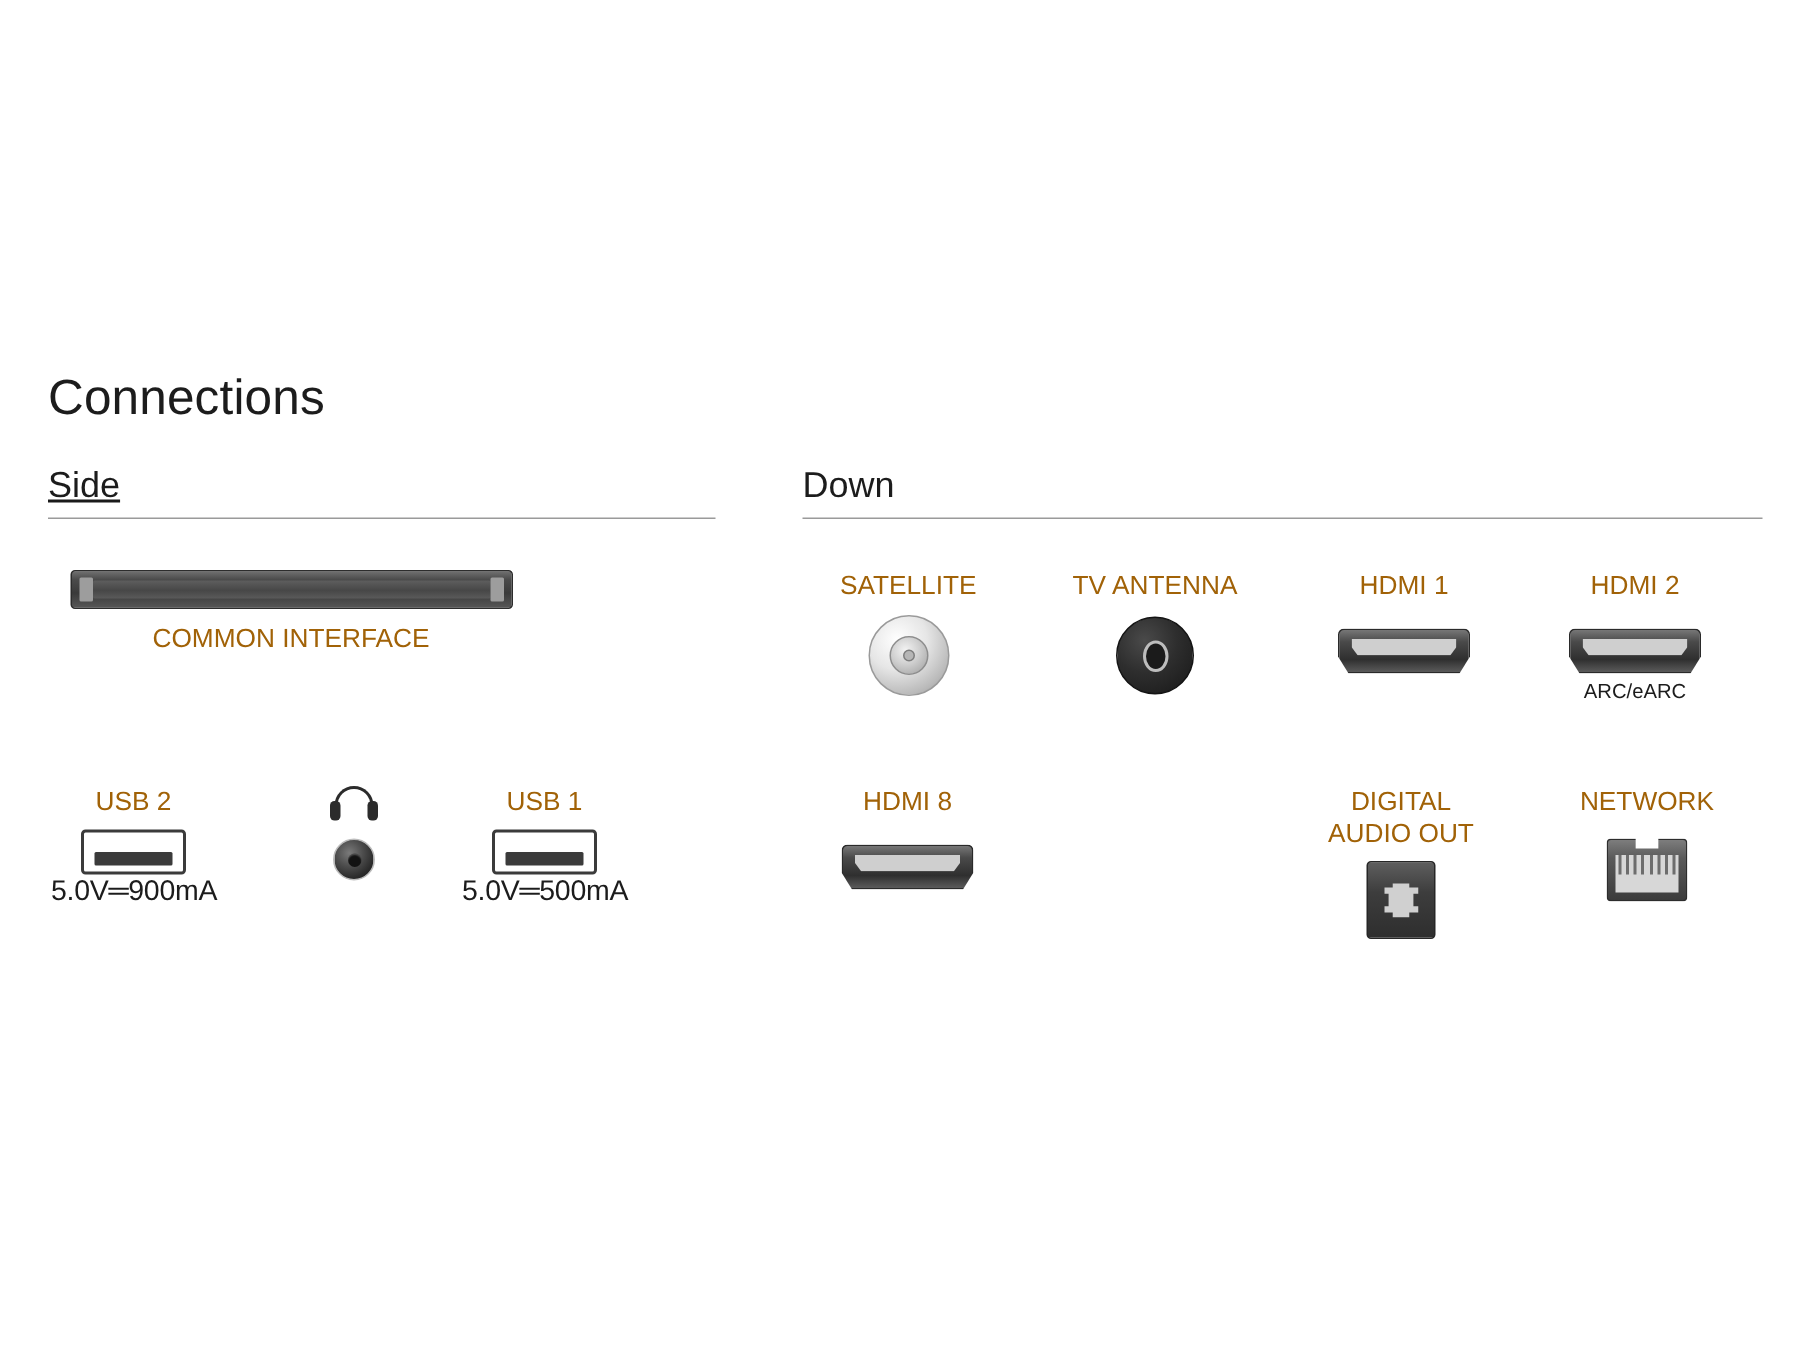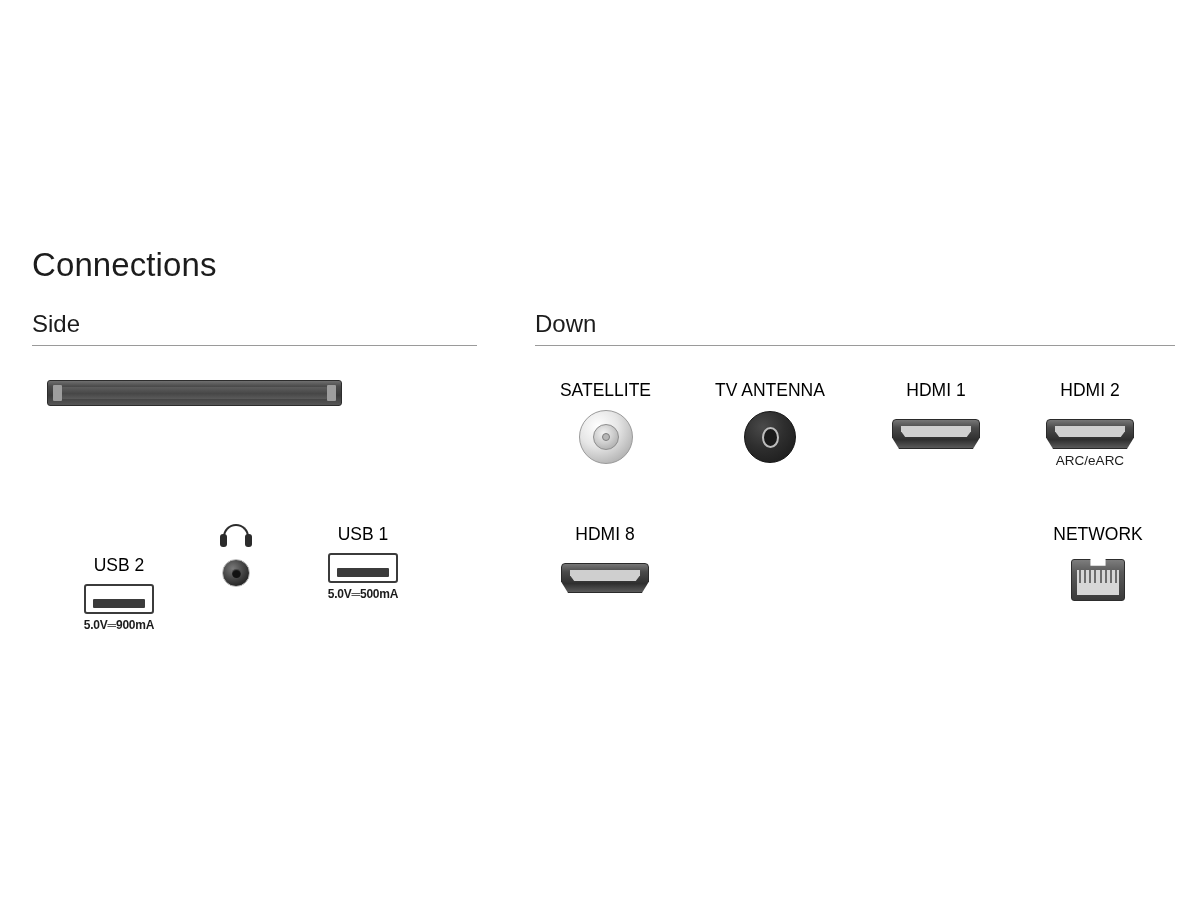--- a/index.html
+++ b/index.html
@@ -31,21 +31,21 @@
     font-size: 33px;
     font-weight: 400;
     letter-spacing: 0.1px;
     color: #1c1c1c;
   }
 
   .section {
     position: absolute;
     top: 310px;
   }
-  .section.side { left: 32px; width: 445px; }
+  .section.side { left: 32px; width: 445px; text-decoration: underline; }
   .section.down { left: 535px; width: 640px; }
 
   .section-title {
     font-size: 24px;
     font-weight: 400;
     color: #1c1c1c;
     padding-bottom: 7px;
   }
   .section-rule {
     height: 1px;
@@ -53,34 +53,34 @@
     width: 100%;
   }
 
   
   .port {
     position: absolute;
     text-align: center;
   }
   .port-label {
     font-size: 17.5px;
-    color: #000000;
+    color: #a16207;
     line-height: 21px;
     white-space: nowrap;
   }
   .port-sublabel {
     font-size: 13.5px;
     color: #1c1c1c;
     line-height: 17px;
     white-space: nowrap;
     margin-top: 3px;
   }
   .port-sublabel.bold {
-    font-weight: bold;
-    font-size: 12px;
+    font-weight: normal;
+    font-size: 19px;
     letter-spacing: -0.2px;
   }
   .art {
     display: flex;
     justify-content: center;
     align-items: center;
   }
 
   
   .ci-slot {
@@ -321,23 +321,24 @@
   </div>
 
   <div class="port" style="left:44px; top:380px; width:300px;">
     <div class="art">
       <div class="ci-slot">
         <div class="ci-inner"></div>
         <div class="ci-end"></div>
         <div class="ci-end"></div>
       </div>
     </div>
-  </div>
-
-  <div class="port" style="left:64px; top:524px; width:110px;margin-top:31px;">
+    <div class="port-label" style="margin-top:9px;">COMMON INTERFACE</div>
+  </div>
+
+  <div class="port" style="left:34px; top:524px; width:110px;">
     <div class="port-label">USB 2</div>
     <div class="art" style="margin-top:8px;">
       <div class="usb">
         <div class="usb-bar"></div>
       </div>
     </div>
     <div class="port-sublabel bold">5.0V═900mA</div>
   </div>
 
   <div class="port" style="left:196px; top:524px; width:80px;">
@@ -415,20 +416,29 @@
     <div class="port-label">HDMI 8</div>
     <div class="art" style="margin-top:18px;">
       <div class="hdmi">
         <div class="hdmi-shell"></div>
         <div class="hdmi-mouth"></div>
       </div>
     </div>
   </div>
 
 
+  <div class="port" style="left:860px; top:524px; width:148px;">
+    <div class="port-label">DIGITAL</div>
+    <div class="port-label">AUDIO OUT</div>
+    <div class="art" style="margin-top:8px;">
+      <div class="optical">
+        <div class="optical-in"></div>
+      </div>
+    </div>
+  </div>
 
   <div class="port" style="left:1024px; top:524px; width:148px;">
     <div class="port-label">NETWORK</div>
     <div class="art" style="margin-top:14px;">
       <div class="rj45">
         <div class="rj45-shell"></div>
         <div class="rj45-mouth">
           <div class="pin"></div>
           <div class="pin"></div>
           <div class="pin"></div>

